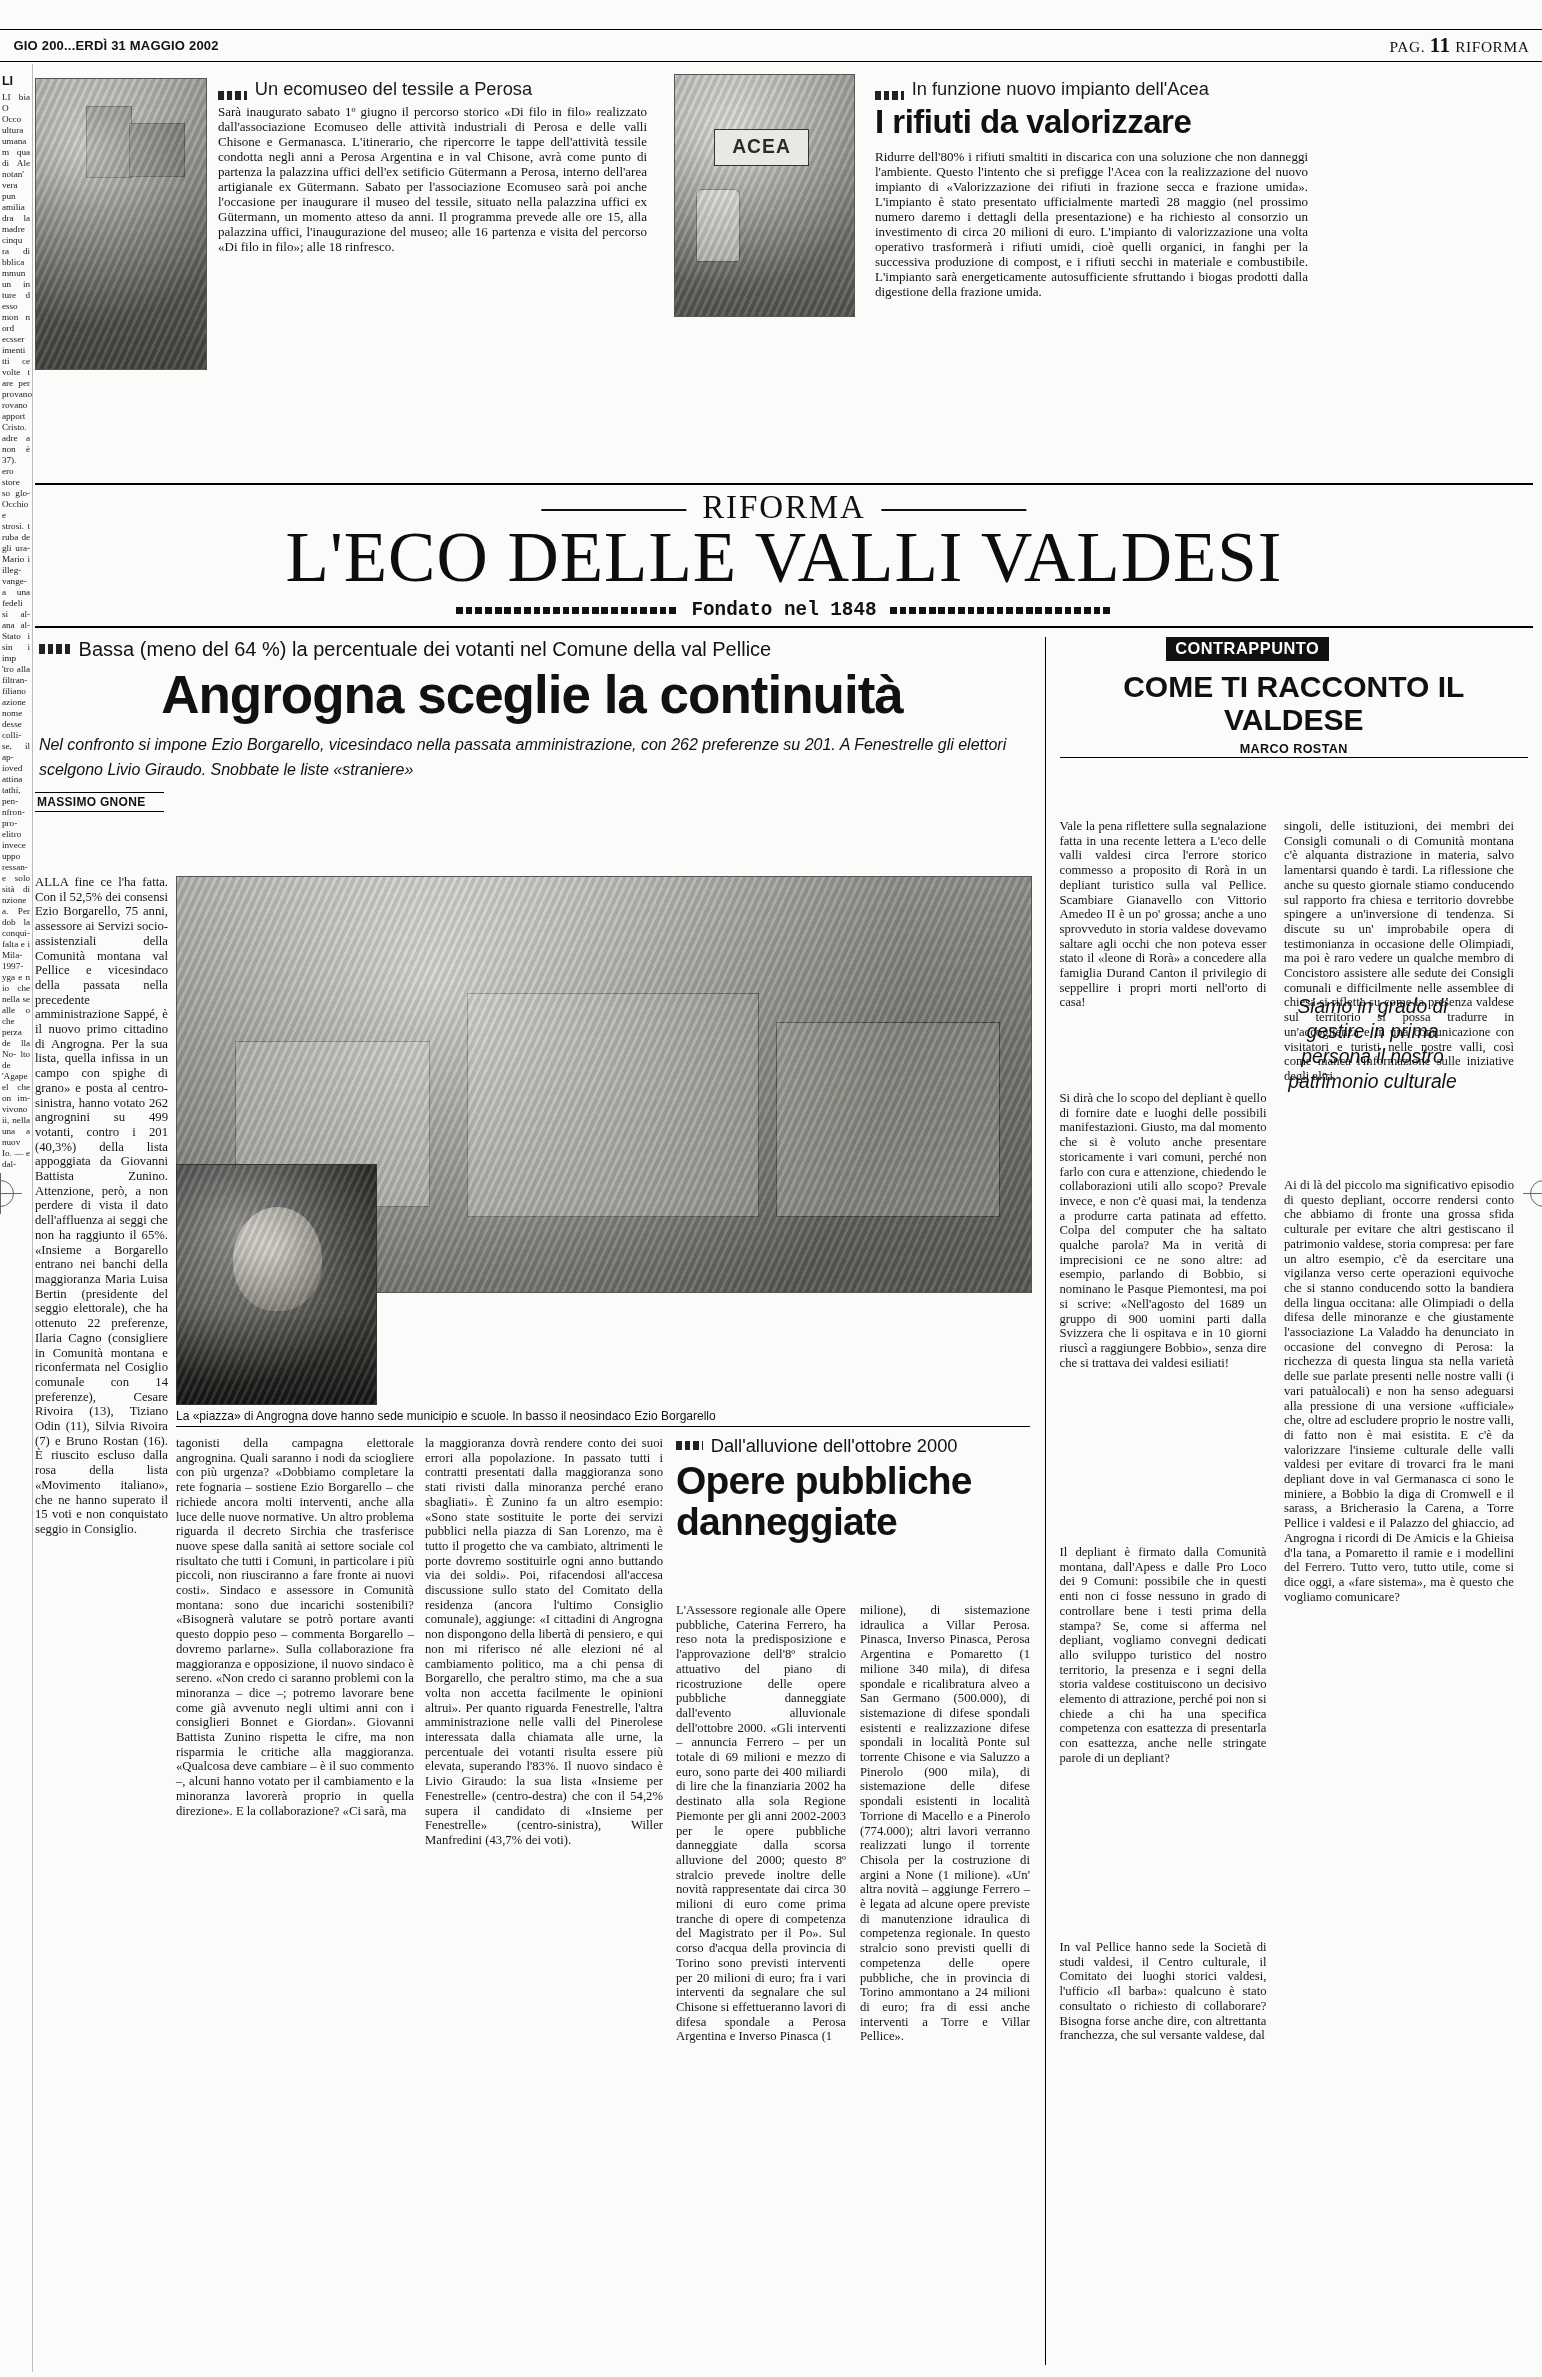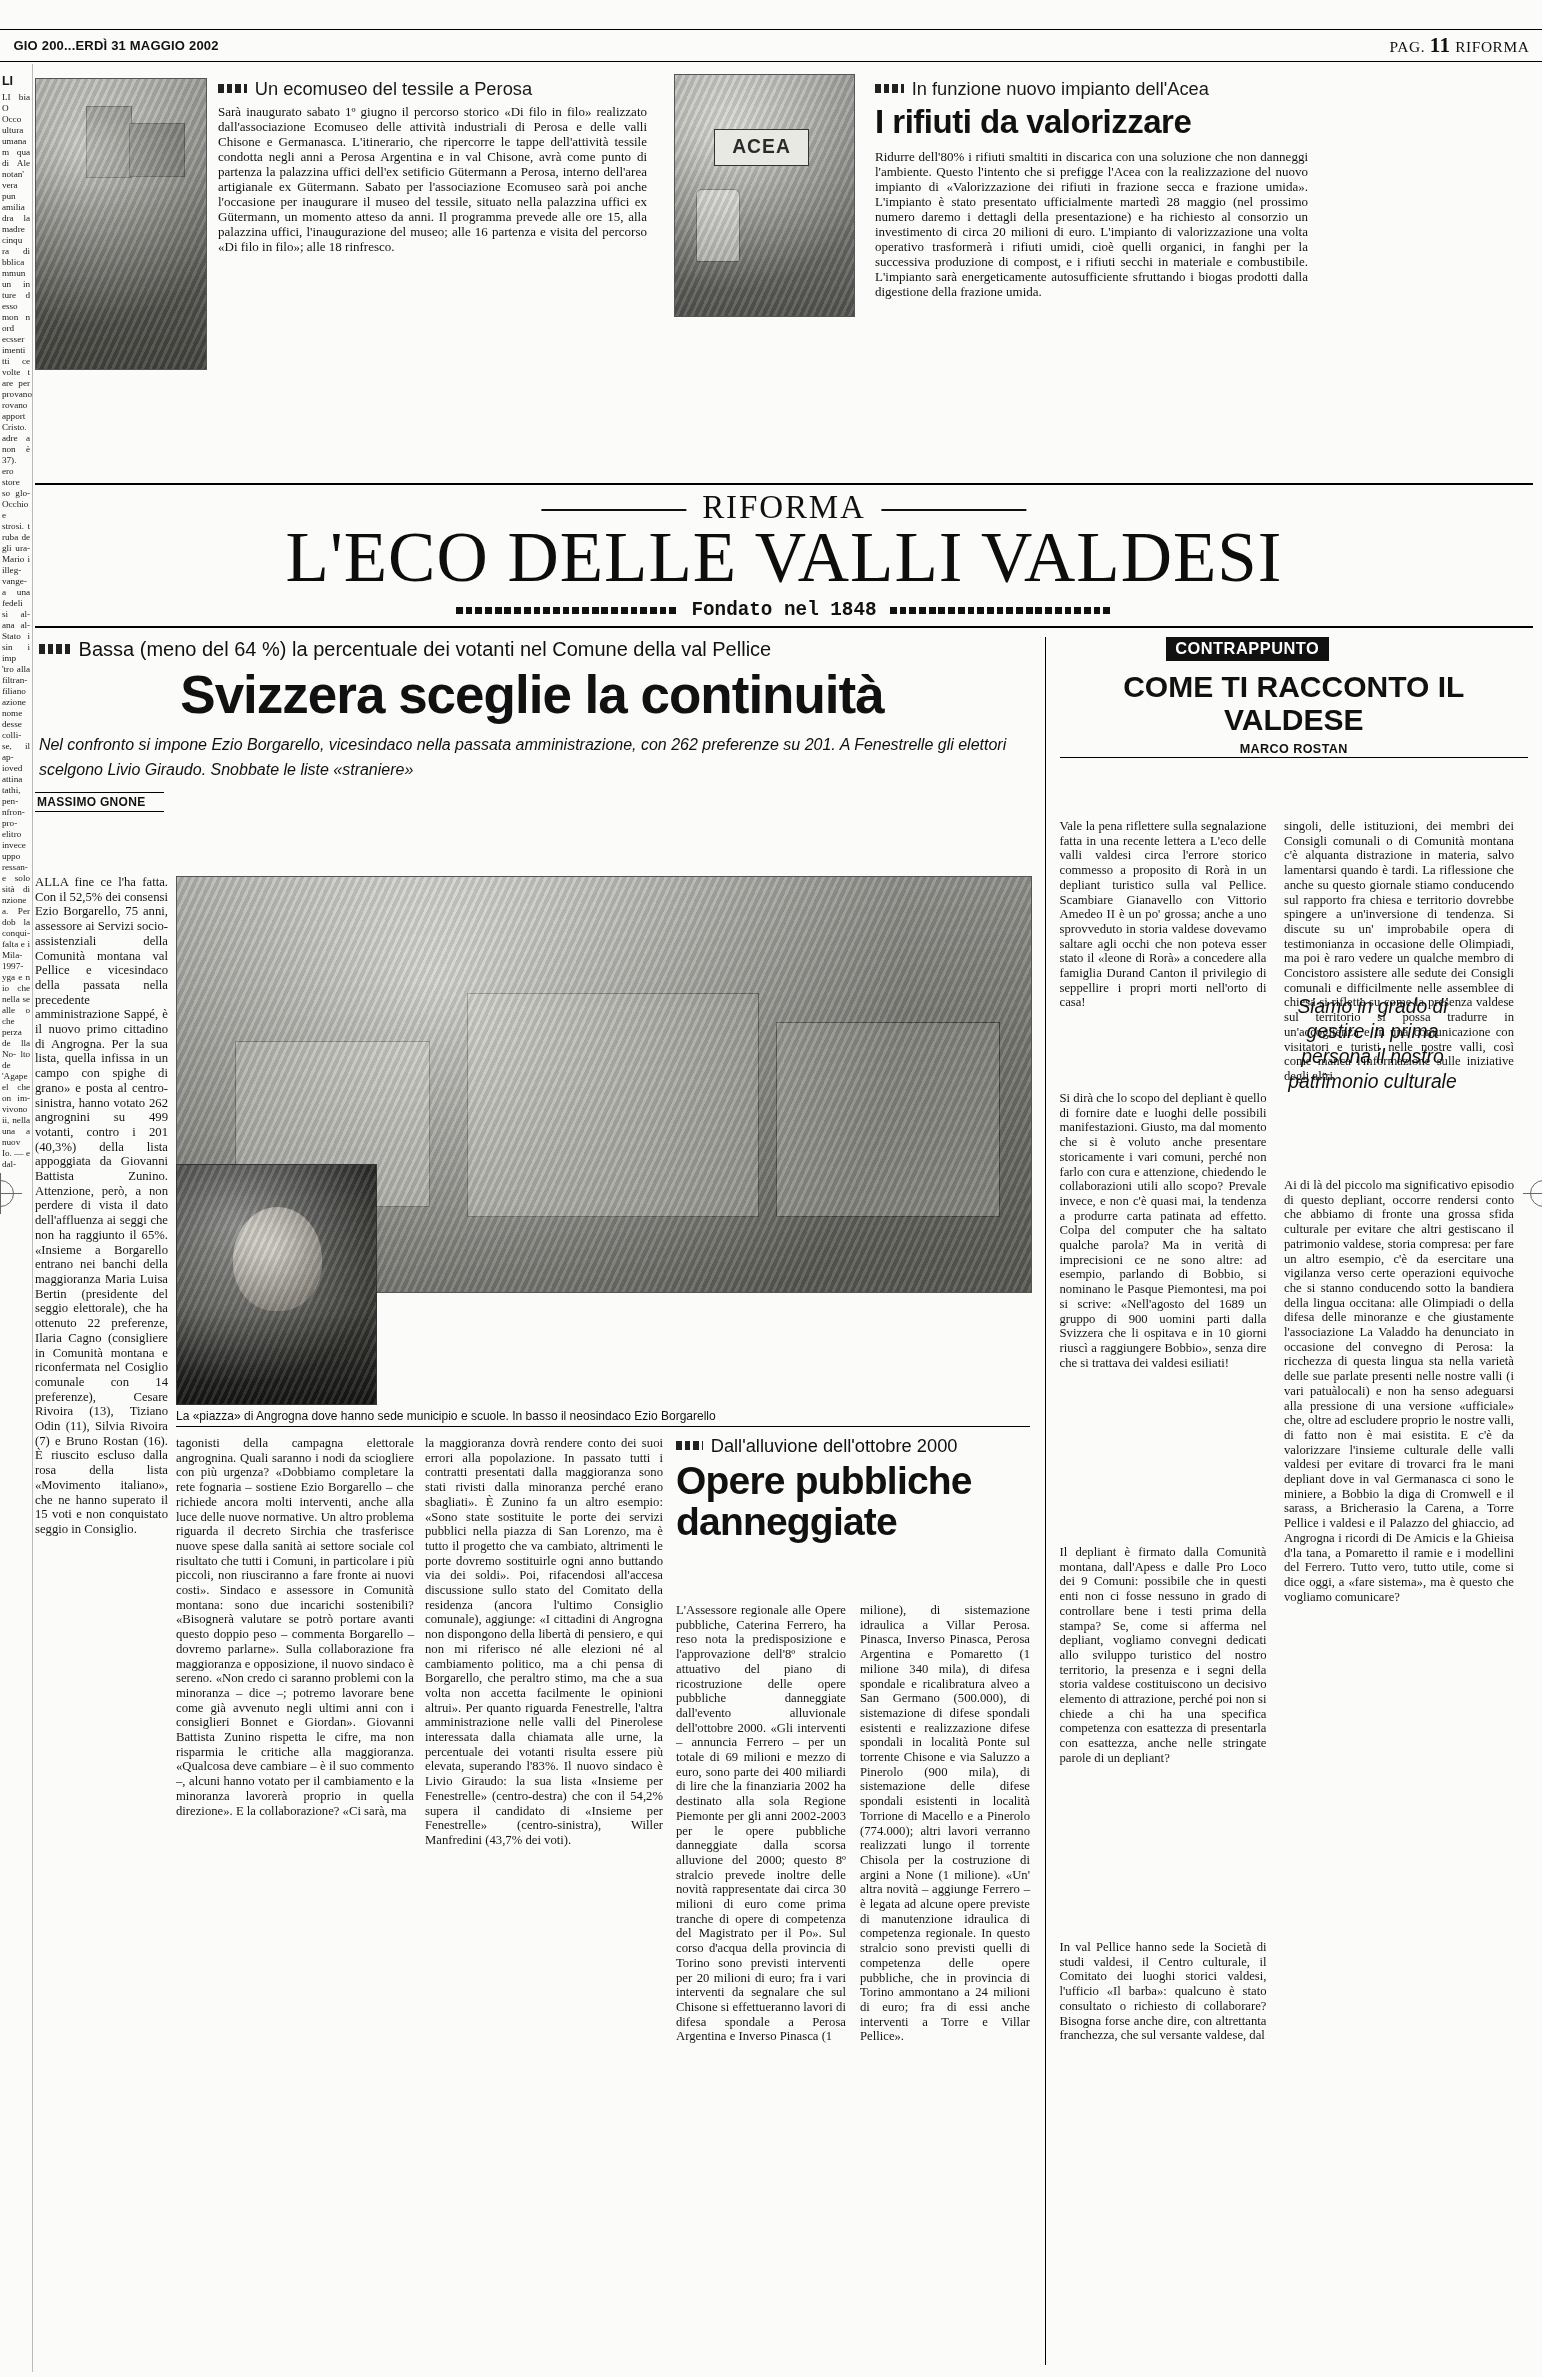--- a/index.html
+++ b/index.html
@@ -134,21 +134,21 @@
   .art.left  { left: 183px;  width: 429px; }
   .art.right { left: 840px;  width: 433px; }
 
   .kicker {
     font-family: "Liberation Sans", sans-serif;
     font-size: 18.3px;
     line-height: 22px;
     color: #1a1a1a;
     margin: 0 0 3.9px 0;
     display: flex;
-    align-items: center;
+    align-items: flex-end;
     gap: 7.7px;
   }
   .kicker .dashes {
     display: inline-block;
     width: 29px; height: 8.7px;
     background: repeating-linear-gradient(90deg,#222 0 5.8px, transparent 5.8px 8.7px);
     flex: none;
   }
   .headline {
     font-family: "Liberation Sans", sans-serif;
@@ -447,21 +447,21 @@
     </div>
   </div>
 
   <div class="mainleft">
 
     <div class="sub-kicker">
       <span class="dashes"></span>
       <span>Bassa (meno del 64 %) la percentuale dei votanti nel Comune della val Pellice</span>
     </div>
 
-    <h1 class="main-headline">Svizzera sceglie la continuità</h1>
+    <h1 class="main-headline">Angrogna sceglie la continuità</h1>
 
     <div class="standfirst" style="margin-left:3.9px; width:987px;">Nel confronto si impone Ezio Borgarello, vicesindaco nella passata amministrazione, con 262 preferenze su 201. A Fenestrelle gli elettori scelgono Livio Giraudo. Snobbate le liste «straniere»</div>
 
     <div class="byline">MASSIMO GNONE</div>
 
     <div class="photo ph-main">
       <div class="house" style="left:290px; top:116px; width:290px; height:222px;"></div>
       <div class="house" style="left:599px; top:145px; width:222px; height:193px;"></div>
       <div class="house" style="left:58px;  top:164px; width:193px; height:164px;"></div>
     </div>

